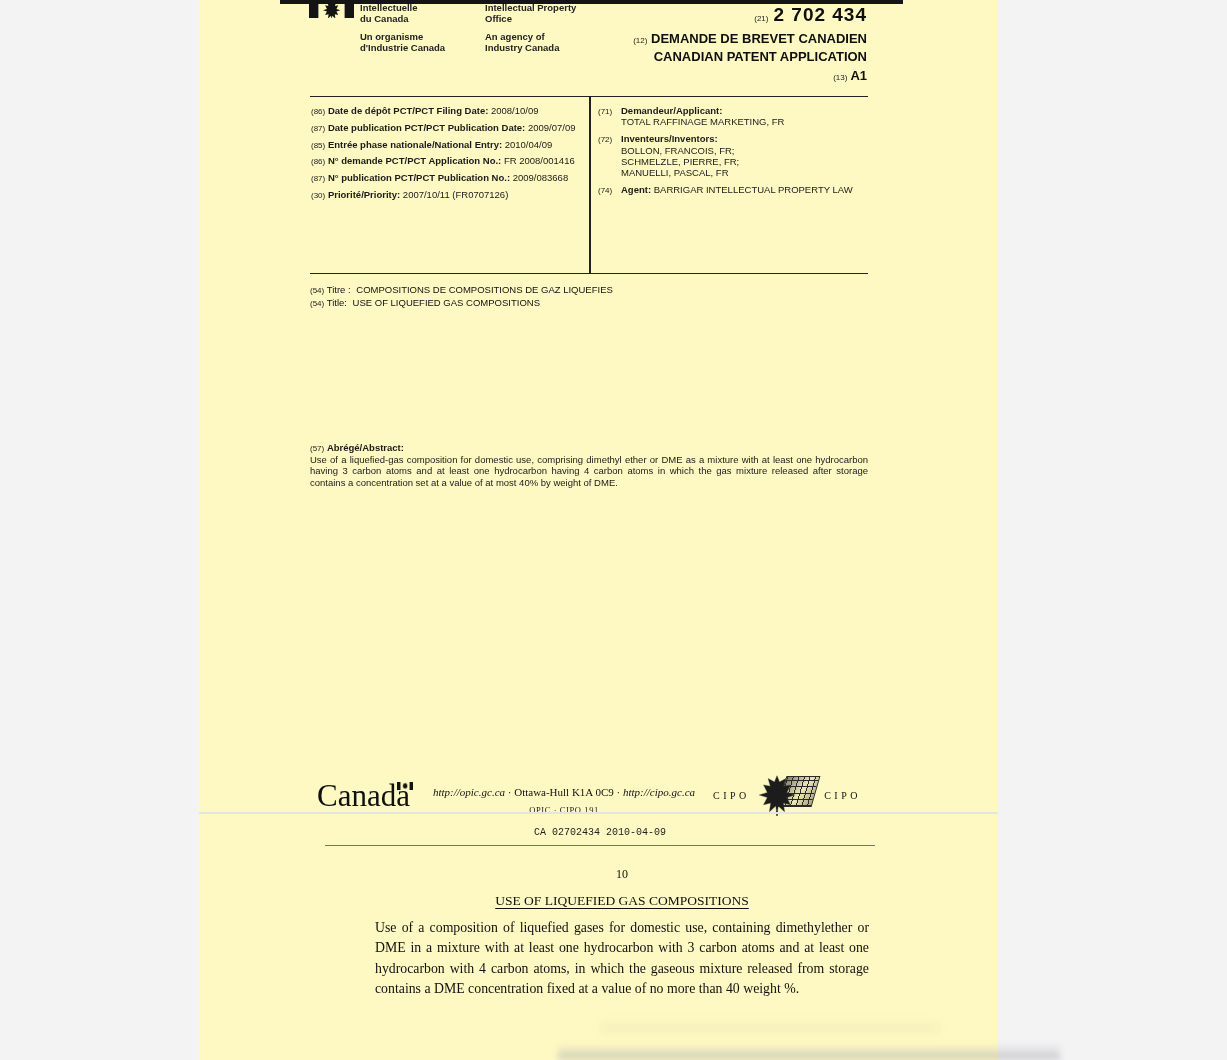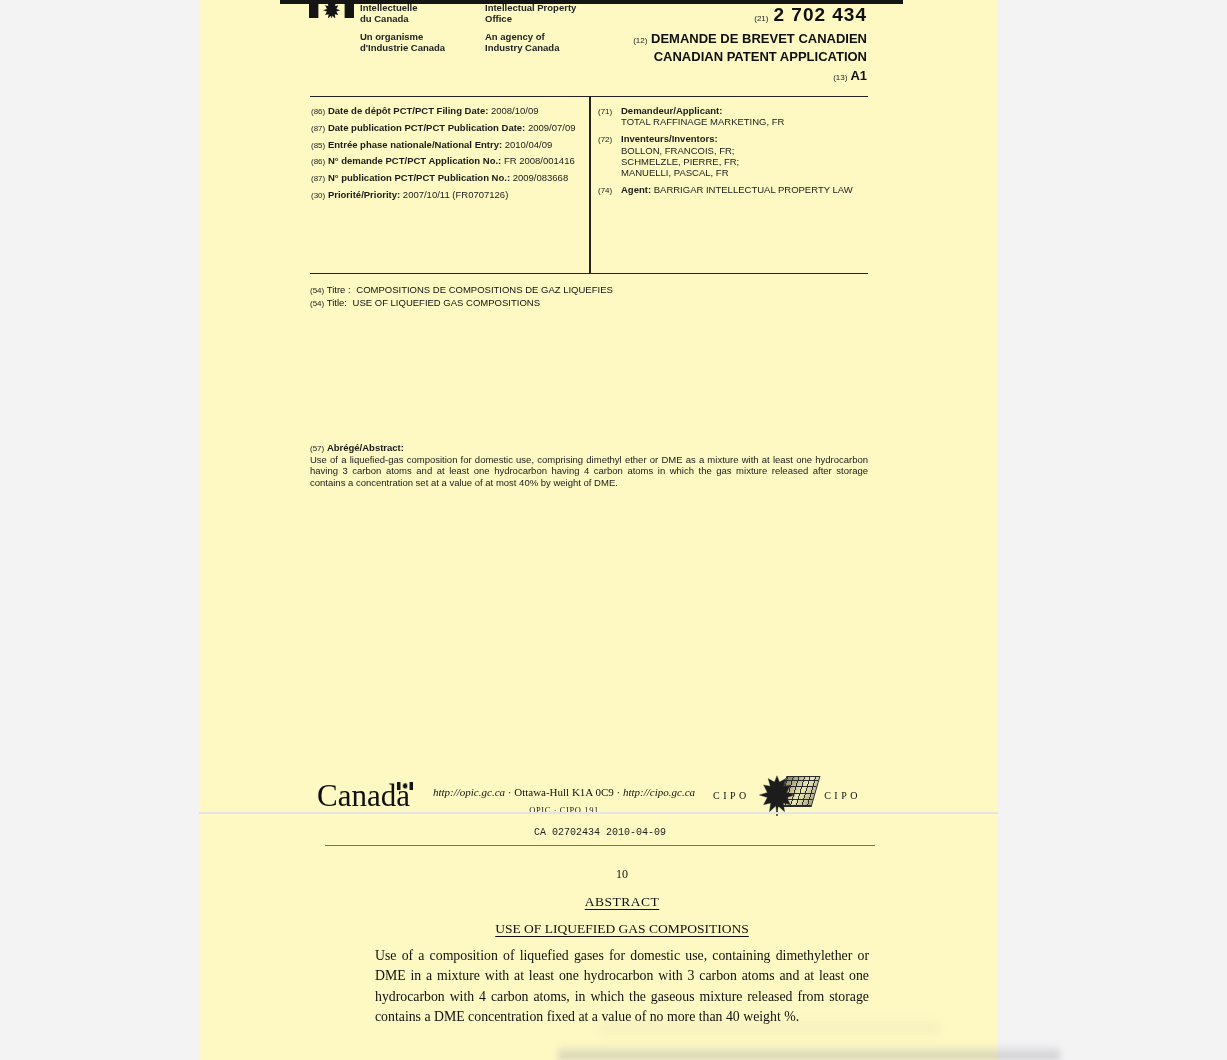--- a/index.html
+++ b/index.html
@@ -241,23 +241,20 @@
     <span>CIPO</span>
   </div>
 
   <div class="page-sep"></div>
 
   <div class="stamp">CA 02702434 2010-04-09</div>
   <div class="stamp-rule"></div>
 
   <div class="p2">
     <div class="p2-num">10</div>
-    <div class="p2-head">
-      <span>ABSTRACT</span>
-    </div>
     <div class="p2-title">
       <span>USE OF LIQUEFIED GAS COMPOSITIONS</span>
     </div>
     <div class="p2-body">Use of a composition of liquefied gases for domestic use, containing dimethylether or DME in a mixture with at least one hydrocarbon with 3 carbon atoms and at least one hydrocarbon with 4 carbon atoms, in which the gaseous mixture released from storage contains a DME concentration fixed at a value of no more than 40 weight %.</div>
   </div>
 
 </div>
 
 <div class="smudge"></div>
 <div class="shadow-bottom"></div>

